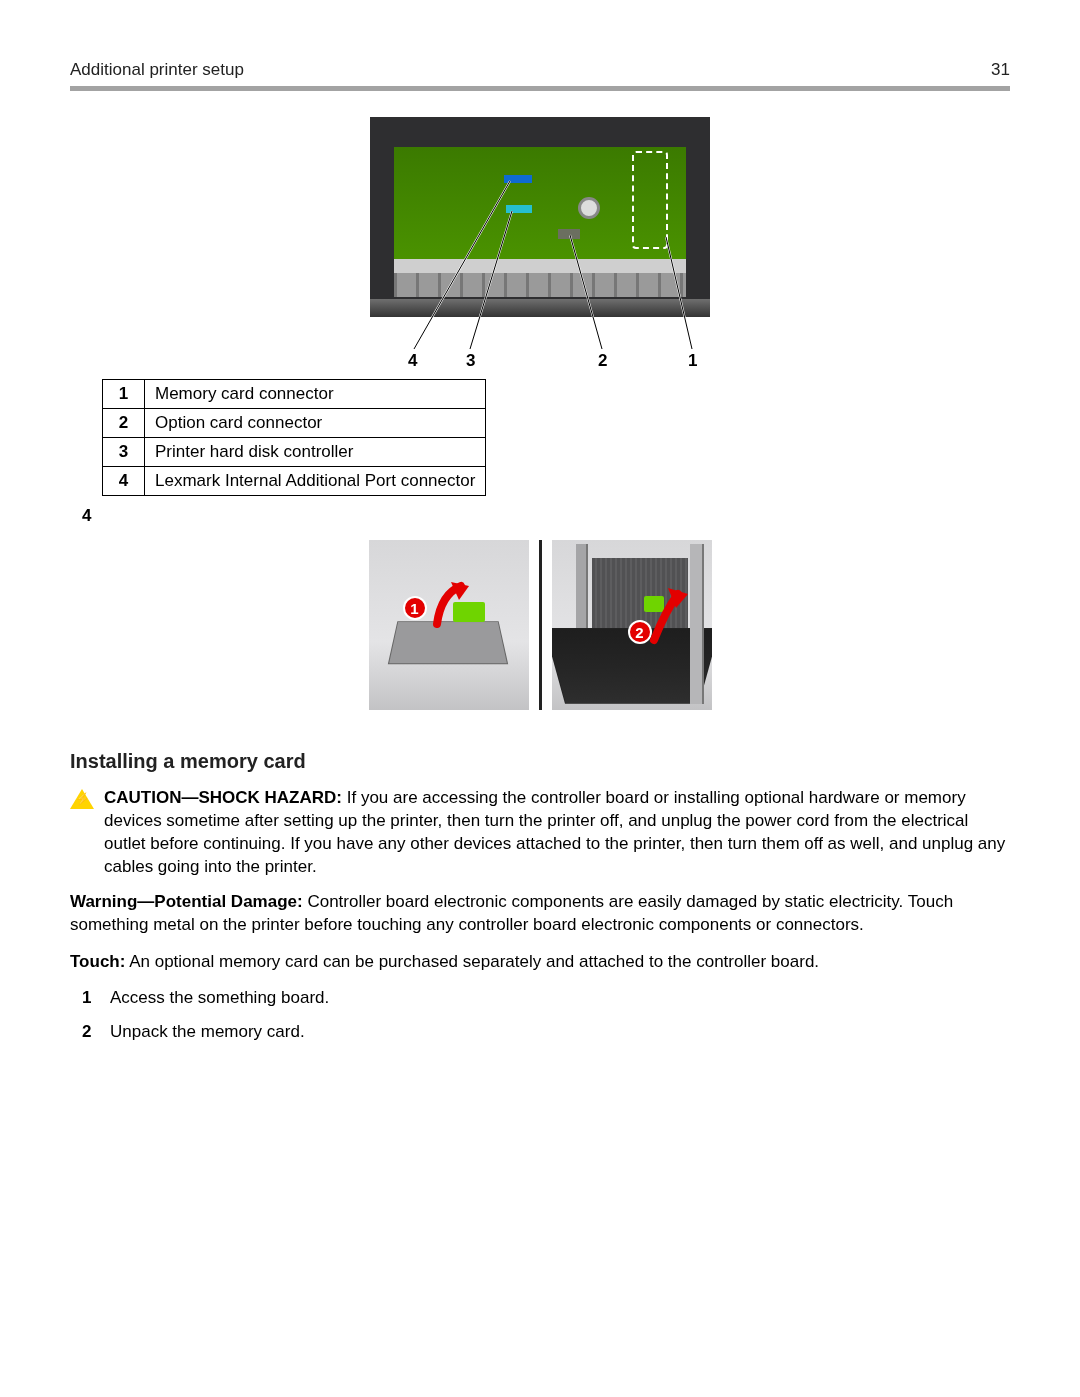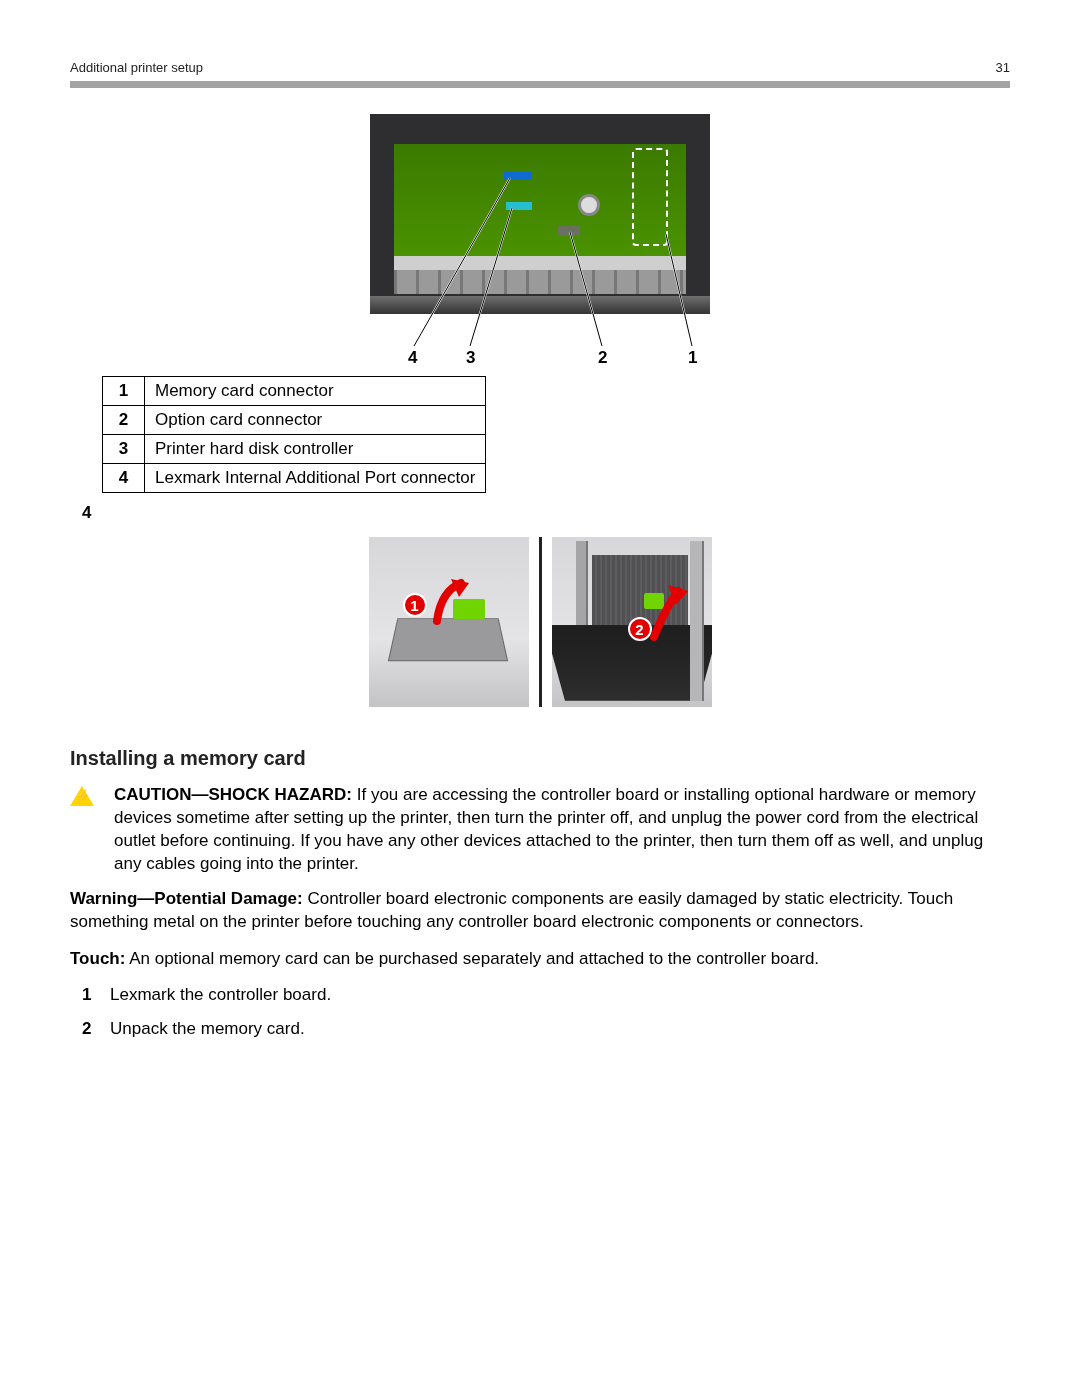--- a/index.html
+++ b/index.html
@@ -8,24 +8,24 @@
     font-size: 17px;
     color: #000;
     background: #fff;
     width: 1080px;
     margin: 0 auto;
     padding: 60px 70px 60px 70px;
   }
   .header-row {
     display: flex;
     justify-content: space-between;
-    border-bottom: 7px solid #a3a3a3;
+    border-bottom: 5px solid #a3a3a3;
     padding-bottom: 6px;
     margin-bottom: 26px;
-    font-size: 13px;
+    font-size: 17px;
     color: #222;
   }
   .diagram-wrap {
     position: relative;
     width: 340px;
     height: 252px;
     margin: 0 auto 0 auto;
   }
   .diagram-body {
     width: 340px;
@@ -120,21 +120,21 @@
   }
   .arrow-red { position:absolute; }
   .arrow-red svg { overflow:visible; }
 
   h2.section {
     font-size: 20px;
     font-weight: 700;
     margin: 0 0 14px 0;
     color:#222;
   }
-  .caution-row { display:flex; gap:20px; margin-bottom:12px; }
+  .caution-row { display:flex; gap:10px; margin-bottom:12px; }
   .caution-icon {
     width:0; height:0;
     border-left:12px solid transparent;
     border-right:12px solid transparent;
     border-bottom:20px solid #ffd400;
     position:relative;
     margin-top:2px;
     flex-shrink:0;
   }
   .caution-icon::after{
@@ -252,21 +252,21 @@
   <span class="b">Warning—Potential Damage:</span><span> Controller board electronic components are easily damaged by static electricity. Touch something metal on the printer before touching any controller board electronic components or connectors.</span>
 </p>
 
 <p class="para">
   <span class="b">Touch:</span><span> An optional memory card can be purchased separately and attached to the controller board.</span>
 </p>
 
 <div class="step-row">
   <span class="step-num">1</span>
   <div class="step-body">
-    <span>Lexmark the controller board.</span>
+    <span>Access the something board.</span>
   </div>
 </div>
 
 <div class="step-row">
   <span class="step-num">2</span>
   <div class="step-body">
     <span>Unpack the memory card.</span>
   </div>
 </div>
 

